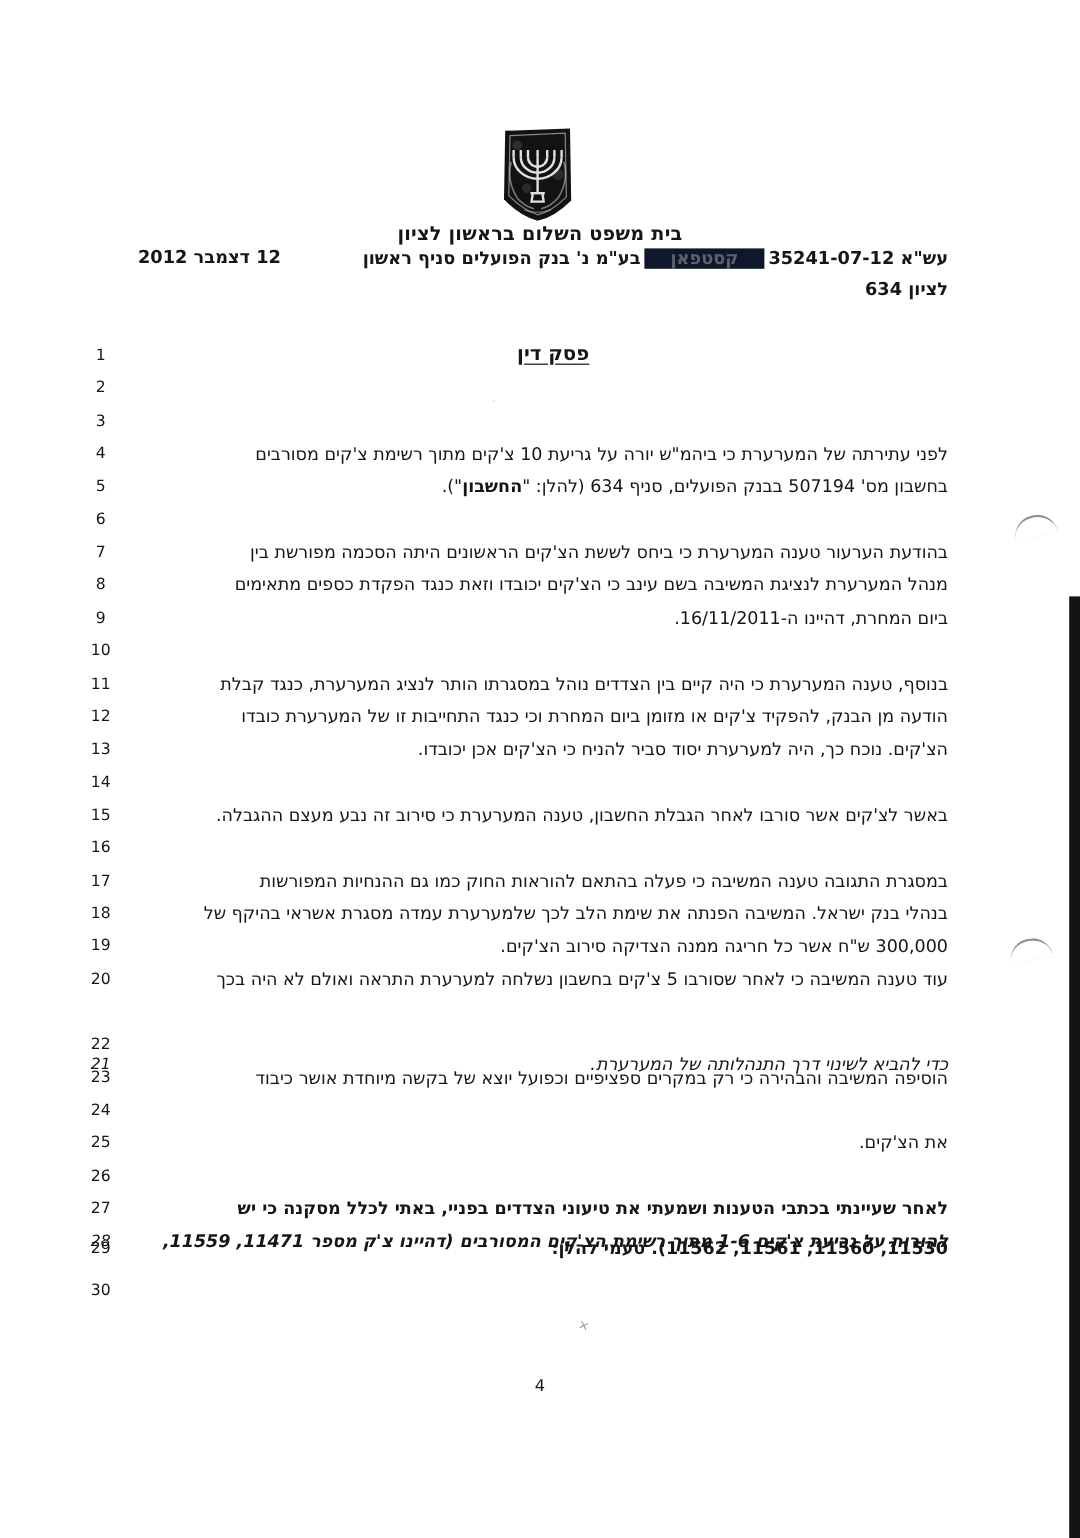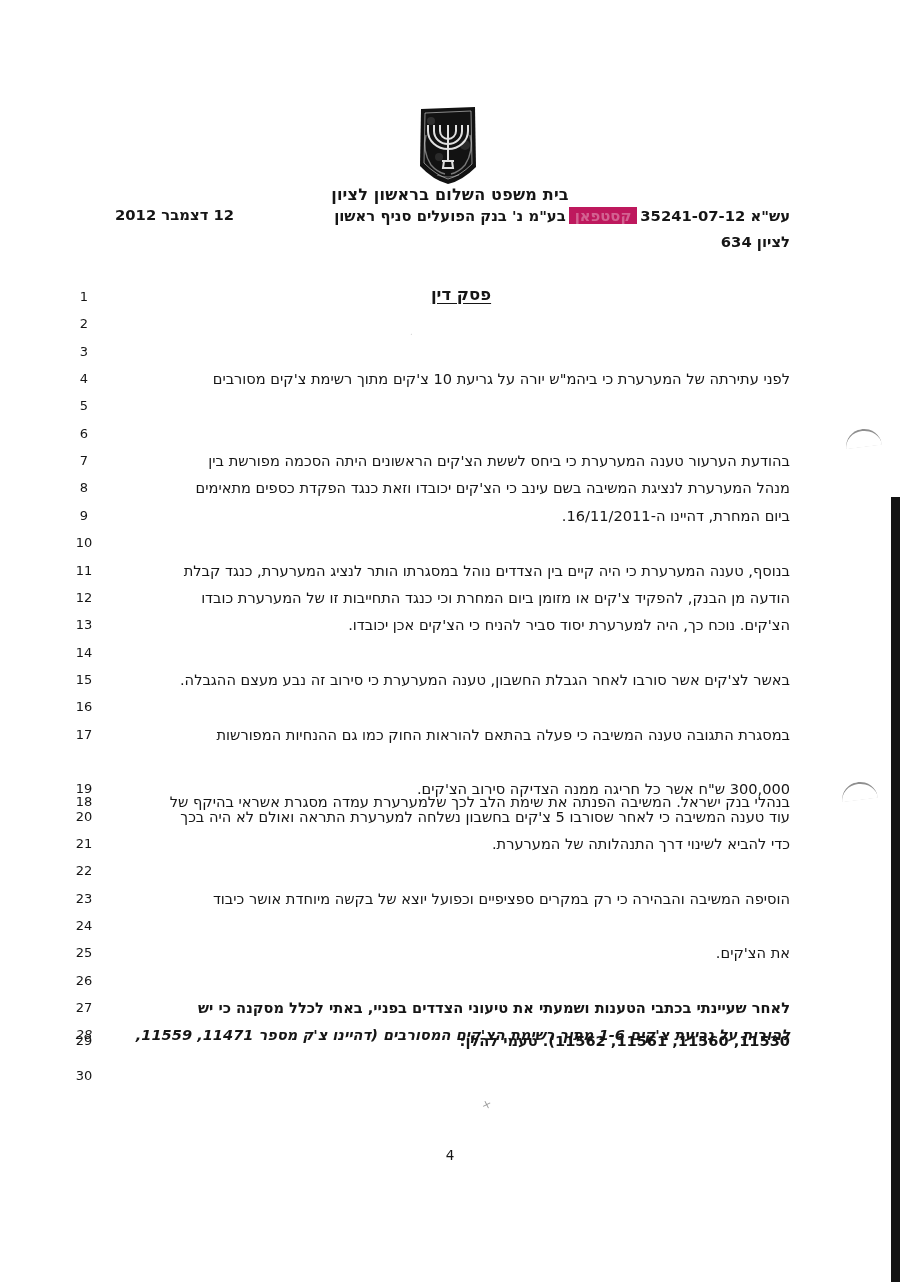--- a/index.html
+++ b/index.html
@@ -8,21 +8,21 @@
     background:#ffffff;overflow:hidden;
     font-family:"DejaVu Sans",sans-serif;color:#161616;
   }
   
   .emblem{position:absolute;left:417px;top:105px;width:62px;height:81px;}
   .court{position:absolute;top:185px;left:0;right:0;text-align:center;
          font-weight:bold;font-size:16px;letter-spacing:.2px;}
   .caption{position:absolute;top:203px;right:110px;width:660px;
            direction:rtl;text-align:right;font-weight:bold;font-size:14.8px;line-height:26px;}
   .caption .l2{display:block;}
-  .redact{background:#be185d;color:rgba(255,255,255,.32);padding:0 6px;margin:0 3px;text-align:center;}
+  .redact{background:#0f172a;color:rgba(255,255,255,.32);padding:0 22px;margin:0 3px;text-align:center;}
   .date{position:absolute;top:206px;left:115px;direction:rtl;
         font-weight:bold;font-size:14.8px;}
   
   .title{position:absolute;top:281px;left:0;right:0;text-align:center;
          font-weight:bold;font-size:16.5px;line-height:27px;
          text-decoration:underline;text-underline-offset:3px;padding-left:22px;}
   
   .row{position:absolute;left:0;width:100%;height:28px;}
   .ln{position:absolute;left:70px;width:28px;text-align:center;
       font-size:13px;line-height:27.4px;}
@@ -98,20 +98,21 @@
       </div>
       <div class="row" style="top: 337.7px;">
         <span class="ln">3</span>
       </div>
       <div class="row" style="top: 365.05px;">
         <span class="ln">4</span>
         <div class="lt"><span>לפני עתירתה של המערערת כי ביהמ"ש יורה על גריעת 10 צ'קים מתוך רשימת צ'קים מסורבים</span></div>
       </div>
       <div class="row" style="top: 392.4px;">
         <span class="ln">5</span>
+        <div class="lt"><span>בחשבון מס' 507194 בבנק הפועלים, סניף 634 (להלן: "</span><span class="b">החשבון</span><span>").</span></div>
       </div>
       <div class="row" style="top: 419.75px;">
         <span class="ln">6</span>
       </div>
       <div class="row" style="top: 447.1px;">
         <span class="ln">7</span>
         <div class="lt"><span>בהודעת הערעור טענה המערערת כי ביחס לששת הצ'קים הראשונים היתה הסכמה מפורשת בין</span></div>
       </div>
       <div class="row" style="top: 474.45px;">
         <span class="ln">8</span>
@@ -143,33 +144,33 @@
         <span class="ln">15</span>
         <div class="lt"><span>באשר לצ'קים אשר סורבו לאחר הגבלת החשבון, טענה המערערת כי סירוב זה נבע מעצם ההגבלה.</span></div>
       </div>
       <div class="row" style="top: 693.25px;">
         <span class="ln">16</span>
       </div>
       <div class="row" style="top: 720.6px;">
         <span class="ln">17</span>
         <div class="lt"><span>במסגרת התגובה טענה המשיבה כי פעלה בהתאם להוראות החוק כמו גם ההנחיות המפורשות</span></div>
       </div>
-      <div class="row" style="top: 747.95px; margin-top: 40px;">
+      <div class="row" style="top: 747.95px;">
         <span class="ln">18</span>
         <div class="lt"><span>בנהלי בנק ישראל. המשיבה הפנתה את שימת הלב לכך שלמערערת עמדה מסגרת אשראי בהיקף של</span></div>
       </div>
       <div class="row" style="top: 775.3px;">
         <span class="ln">19</span>
         <div class="lt"><span>300,000 ש"ח אשר כל חריגה ממנה הצדיקה סירוב הצ'קים.</span></div>
       </div>
       <div class="row" style="top: 802.65px;">
         <span class="ln">20</span>
         <div class="lt"><span>עוד טענה המשיבה כי לאחר שסורבו 5 צ'קים בחשבון נשלחה למערערת התראה ואולם לא היה בכך</span></div>
       </div>
-      <div class="row" style="top: 830px;">
+      <div class="row" style="top: 874px; font-style: italic;">
         <span class="ln">21</span>
         <div class="lt"><span>כדי להביא לשינוי דרך התנהלותה של המערערת.</span></div>
       </div>
       <div class="row" style="top: 857.35px;">
         <span class="ln">22</span>
       </div>
       <div class="row" style="top: 884.7px;">
         <span class="ln">23</span>
         <div class="lt"><span>הוסיפה המשיבה והבהירה כי רק במקרים ספציפיים וכפועל יוצא של בקשה מיוחדת אושר כיבוד</span></div>
       </div>

